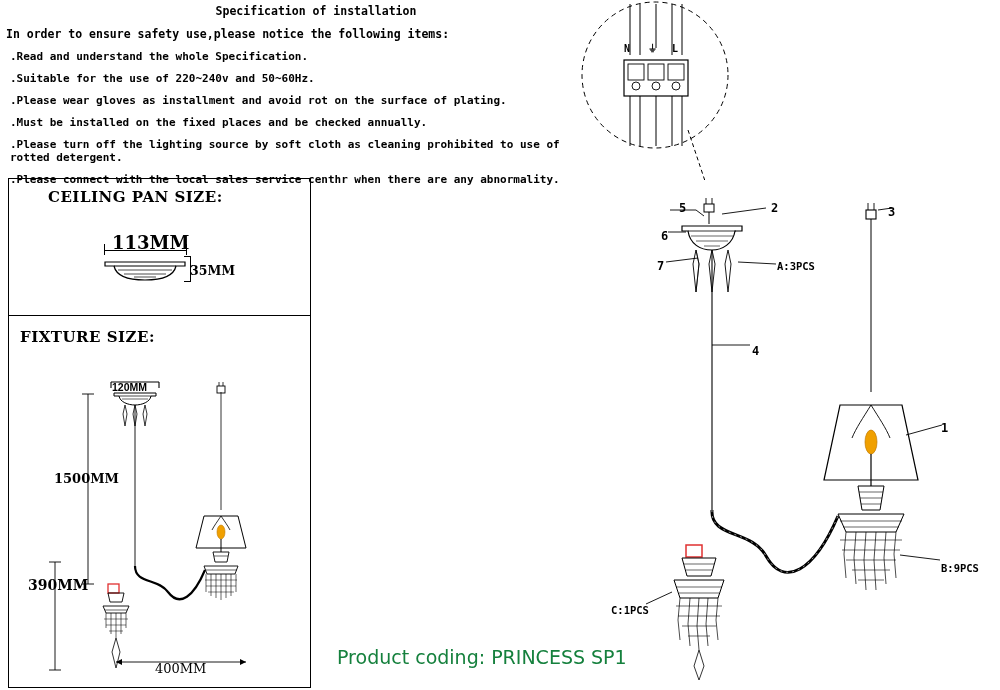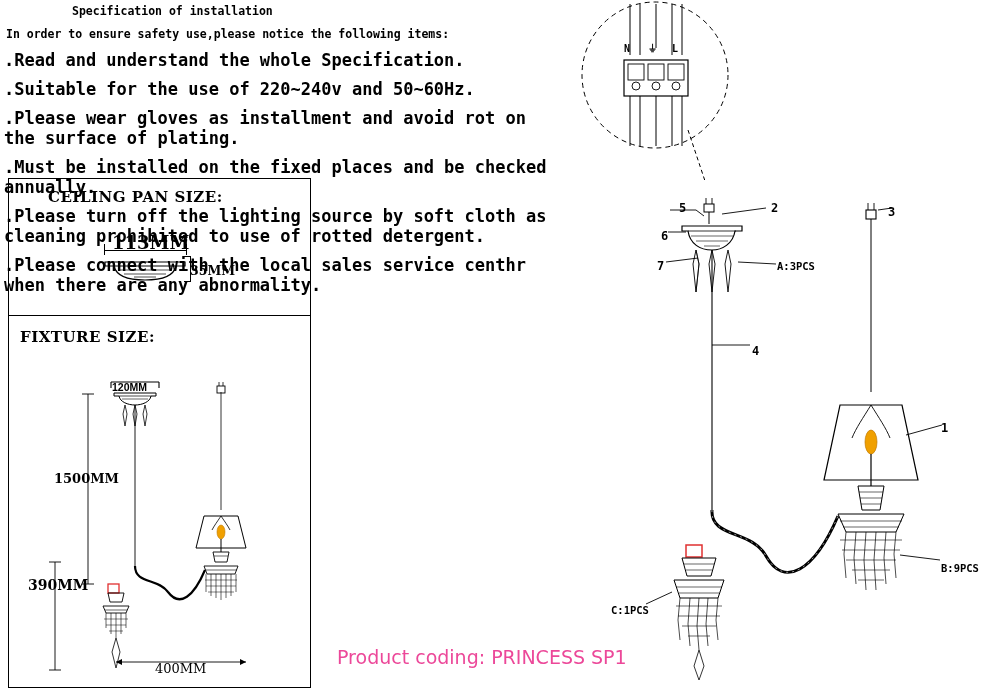--- a/index.html
+++ b/index.html
@@ -20,32 +20,33 @@
   
   #spec-block {
     left: 0px; top: 4px; width: 560px;
   }
   #spec-title {
     font-family: "DejaVu Sans Mono", monospace;
     font-size: 11.5px;
     font-weight: bold;
     margin-left: 72px;
     letter-spacing: 0px;
+    text-align: center;
   }
   #spec-intro {
     font-size: 11.5px;
     font-weight: bold;
     margin-top: 9px;
     margin-left: 6px;
   }
   .spec-line {
-    font-size: 17px;
+    font-size: 11px;
     font-weight: bold;
     margin-top: 9px;
-    margin-left: 4px;
+    margin-left: 10px;
   }
 
   
   #left-panel {
     left: 8px; top: 178px; width: 303px; height: 510px;
     border: 1.6px solid #000;
     box-sizing: border-box;
   }
   #panel-divider {
     left: 8px; top: 315px; width: 303px; height: 0;
@@ -123,21 +124,21 @@
   #lbl-1 { left: 941px; top: 421px; }
   #lbl-a { left: 777px; top: 260px; }
   #lbl-b { left: 941px; top: 562px; }
   #lbl-c { left: 611px; top: 604px; text-align: right; }
 
   
   #product-coding {
     left: 337px; top: 646px;
     font-family: "DejaVu Sans", sans-serif;
     font-size: 19px;
-    color: #ec4899;
+    color: #15803d;
   }
 
   svg { display: block; }
 </style>
 </head>
 <body>
 
 <div class="abs" id="spec-block">
   <div id="spec-title">Specification of installation</div>
   <div id="spec-intro"> In order to ensure safety use,please notice the following items:</div>

